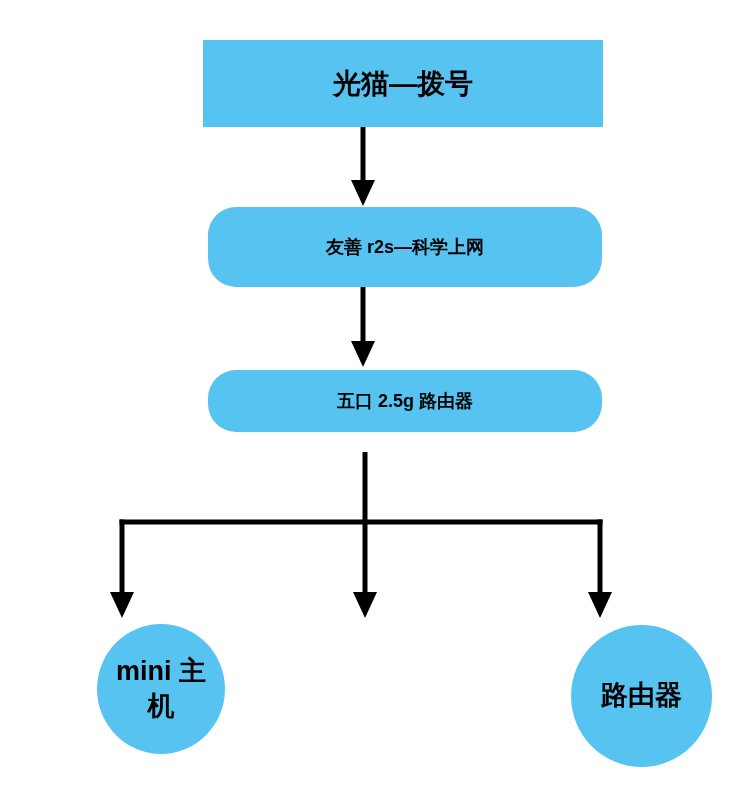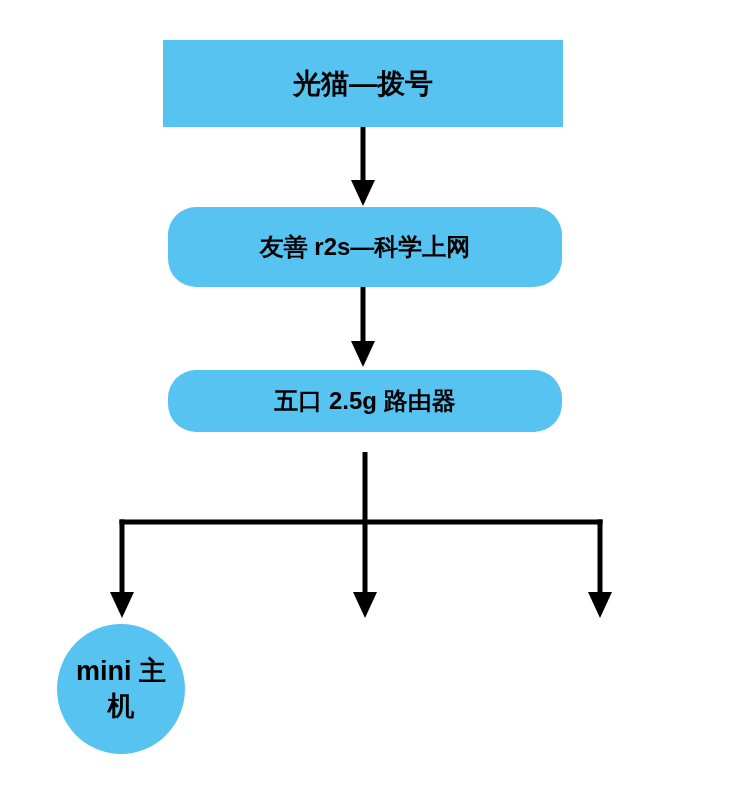--- a/index.html
+++ b/index.html
@@ -31,33 +31,34 @@
   }
   .node {
     position: absolute;
     background: var(--node-fill);
     color: var(--text-color);
     font-weight: bold;
     display: flex;
     align-items: center;
     justify-content: center;
     text-align: center;
+    margin-left: 40px;
   }
   .node span { display: block; }
   .node-rect {
     left: 163px;
     top: 40px;
     width: 400px;
     height: 87px;
     font-size: 28px;
     border-radius: 0;
   }
   .node-rounded {
     border-radius: 28px;
-    font-size: 24px;
+    font-size: 18px;
   }
   .node-r2s {
     left: 168px;
     top: 207px;
     width: 394px;
     height: 80px;
   }
   .node-switch {
     left: 168px;
     top: 370px;
@@ -134,14 +135,17 @@
 
   <div class="node node-rounded node-switch">
     <span>五口 2.5g 路由器</span>
   </div>
 
   <div class="node node-circle node-mini">
     <span>mini 主机</span>
   </div>
 
 
+  <div class="node node-circle node-router">
+    <span>路由器</span>
+  </div>
 
 </div>
 
 </body></html>

